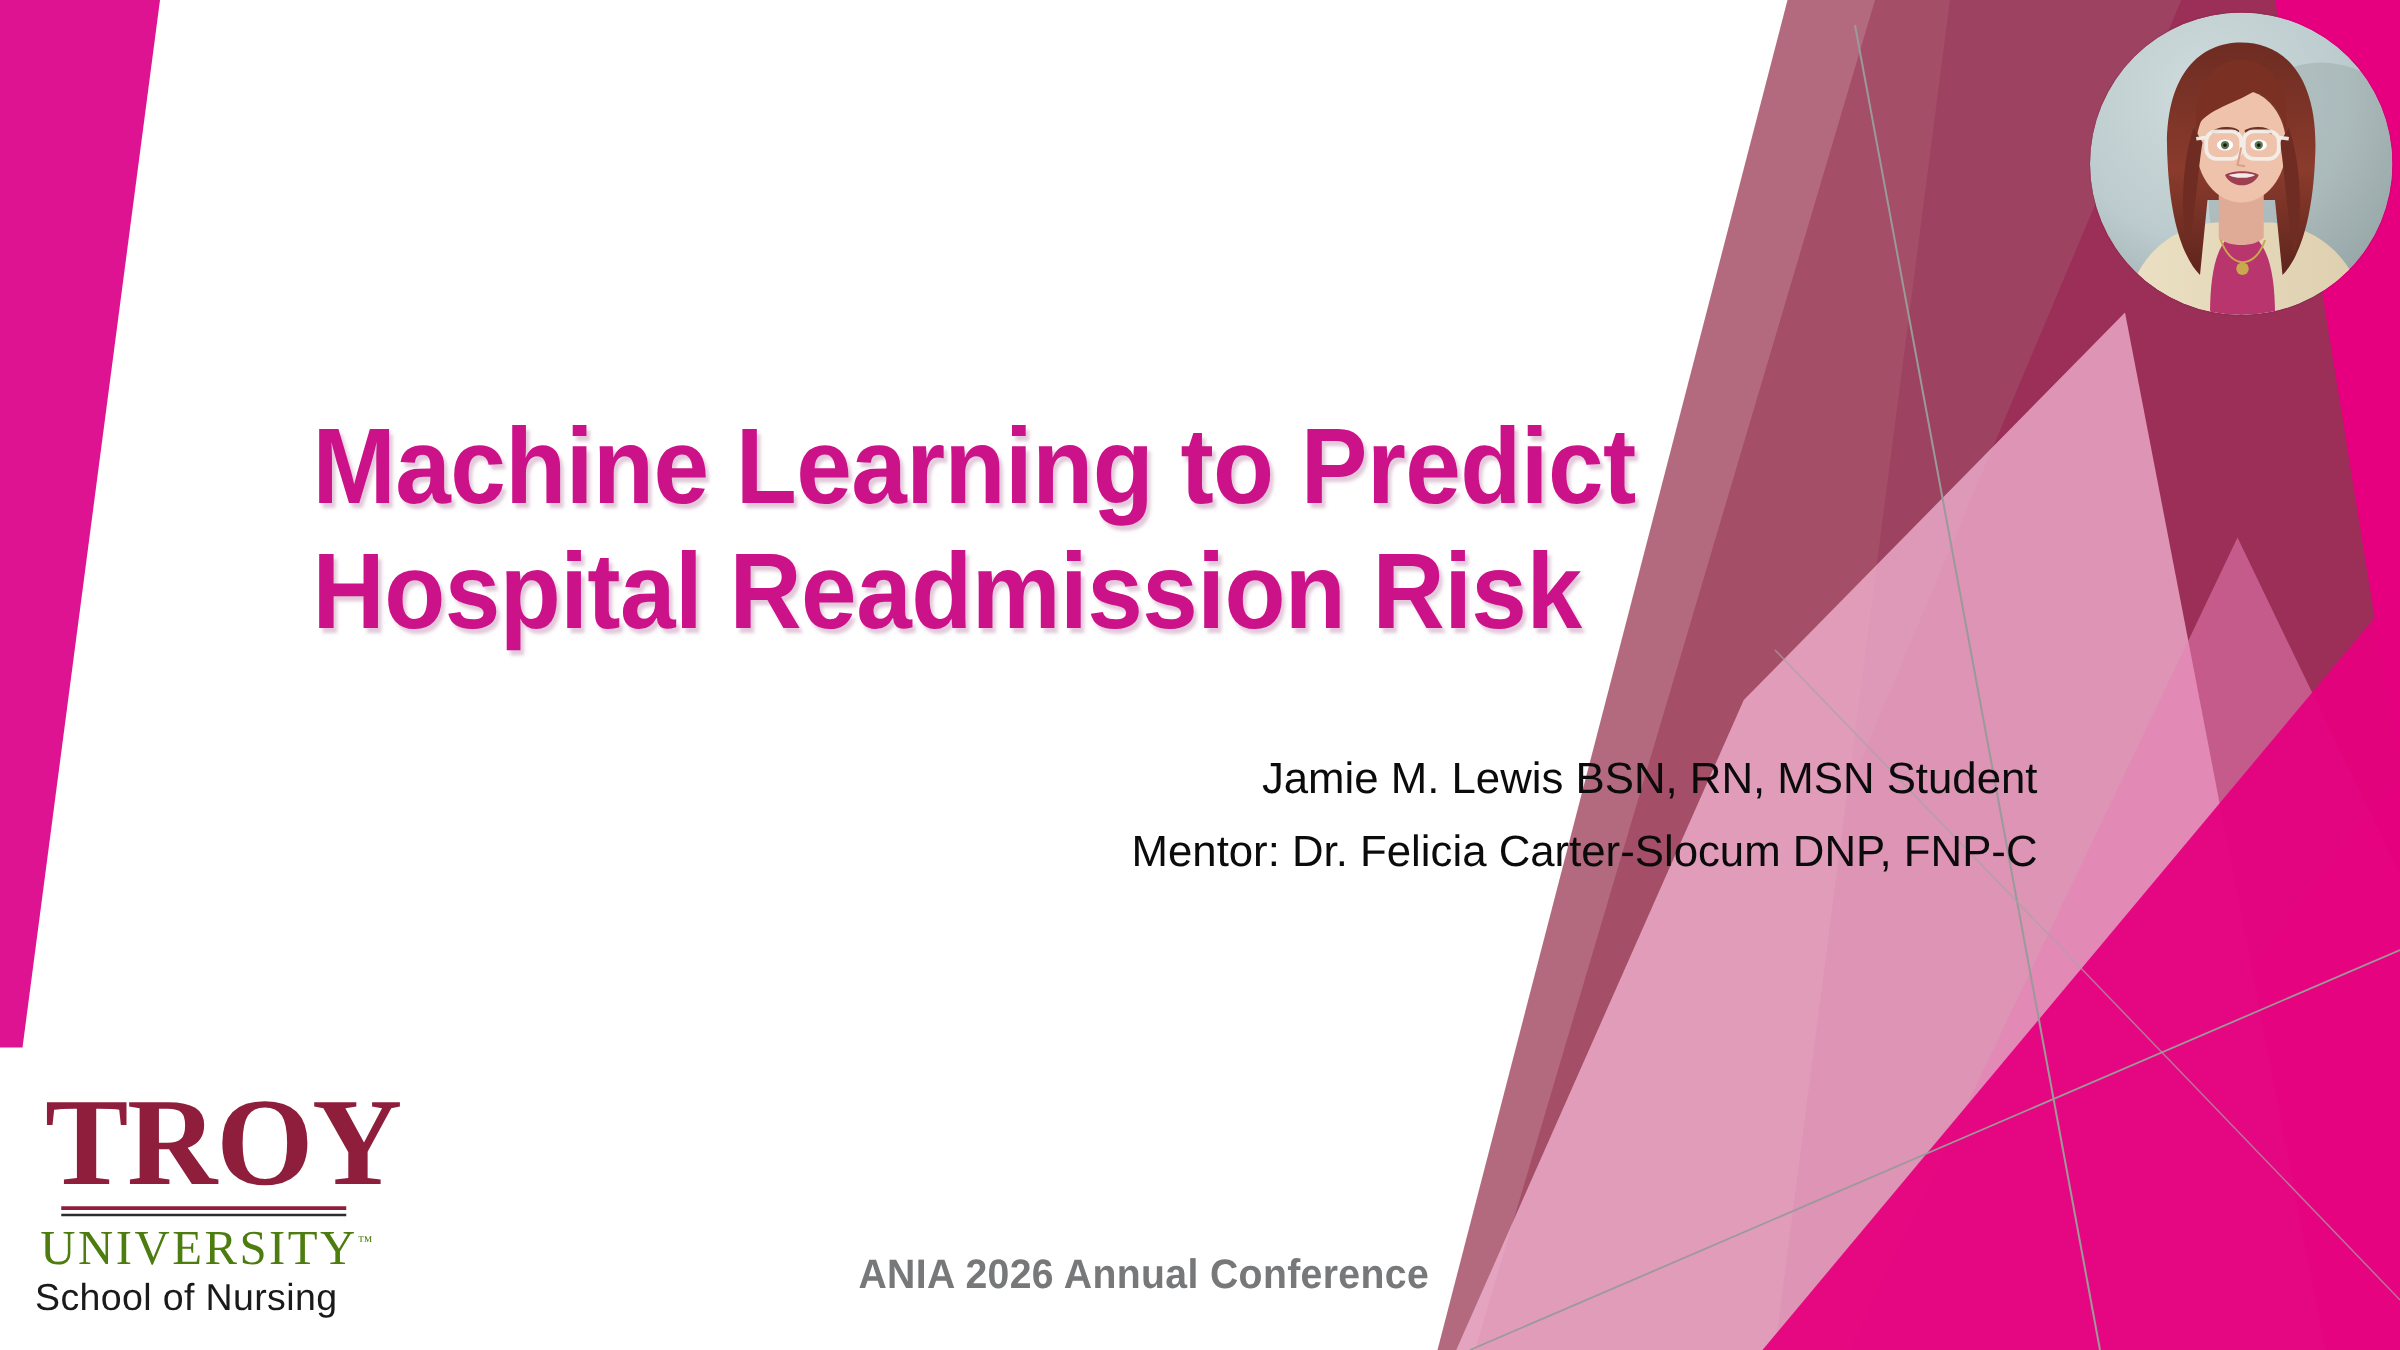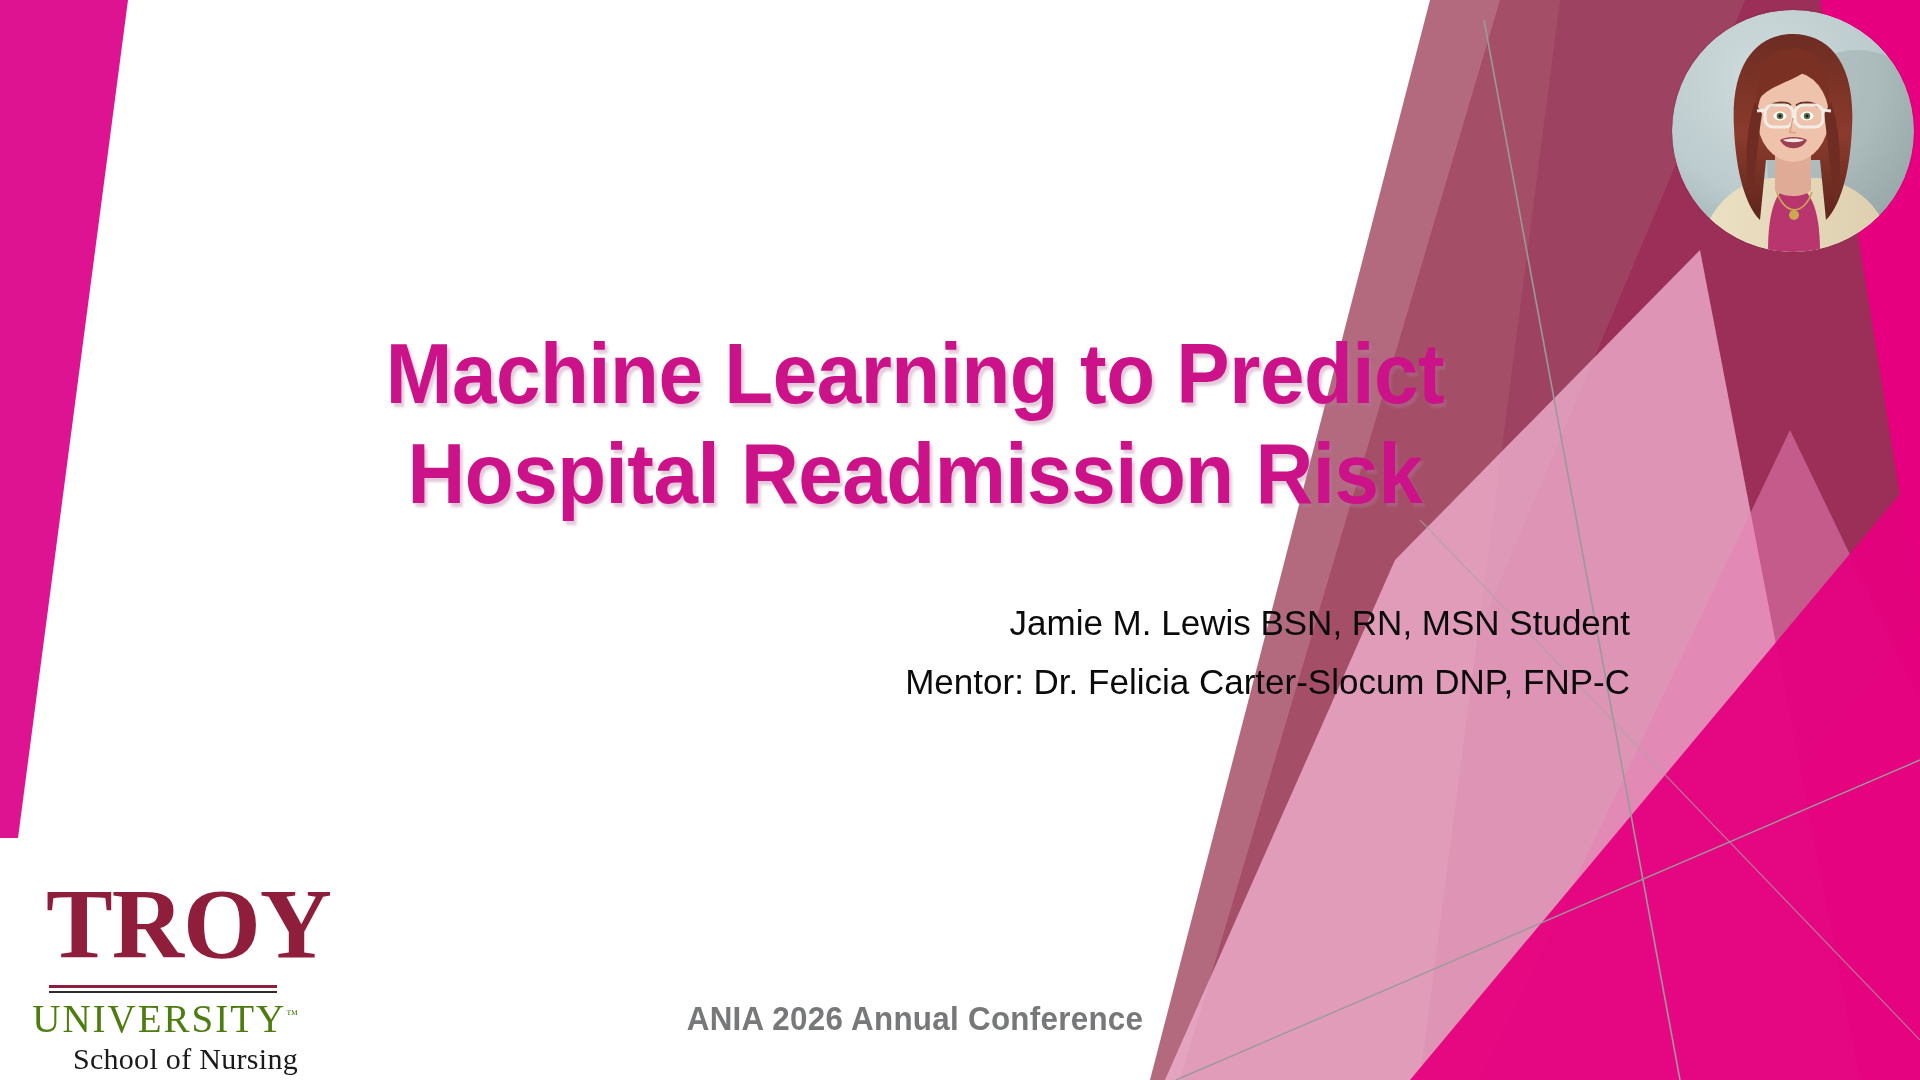--- a/index.html
+++ b/index.html
@@ -30,21 +30,21 @@
     height: 1080px;
     pointer-events: none;
   }
 
   
   #title-block {
     position: absolute;
     left: 200px;
     top: 330px;
     width: 1430px;
-    text-align: center;
+    text-align: left;
     z-index: 6;
   }
   #title-block .line {
     font-family: "Liberation Sans Narrow", "Liberation Sans", sans-serif;
     font-weight: bold;
     font-size: 86px;
     line-height: 1.0;
     letter-spacing: -0.5px;
     color: #CC1289;
     text-shadow: 3px 4px 3px rgba(180,120,160,0.40);
@@ -98,21 +98,21 @@
     height: 185px;
     z-index: 7;
   }
   #troy-logo .troy-word {
     font-family: "Liberation Serif", serif;
     font-weight: bold;
     color: #8E1E3C;
     font-size: 100px;
     line-height: 0.95;
     letter-spacing: -1px;
-    margin: 14px;
+    margin: 4px;
     padding: 0 0 0 4px;
   }
   #troy-logo .troy-rule {
     width: 228px;
     margin: 2px auto 0 auto;
     border-top: 3px solid #8E1E3C;
     border-bottom: 2px solid #2d2d2d;
     height: 3px;
   }
   #troy-logo .troy-univ {
@@ -124,24 +124,24 @@
     margin: 3px 0 0 0;
     position: relative;
     white-space: nowrap;
   }
   #troy-logo .tm {
     font-size: 12px;
     vertical-align: super;
     letter-spacing: 0;
   }
   #troy-logo .troy-son {
-    font-family: Liberation Serif, serif;
+    font-family: Liberation Sans, sans-serif;
     color: #1a1a1a;
     font-size: 30px;
-    text-align: right;
+    text-align: left;
     margin: 1px 0 0 0;
     letter-spacing: 0.3px;
     white-space: nowrap;
   }
 
   
   #webcam {
     position: absolute;
     right: 6px;
     top: 10px;

